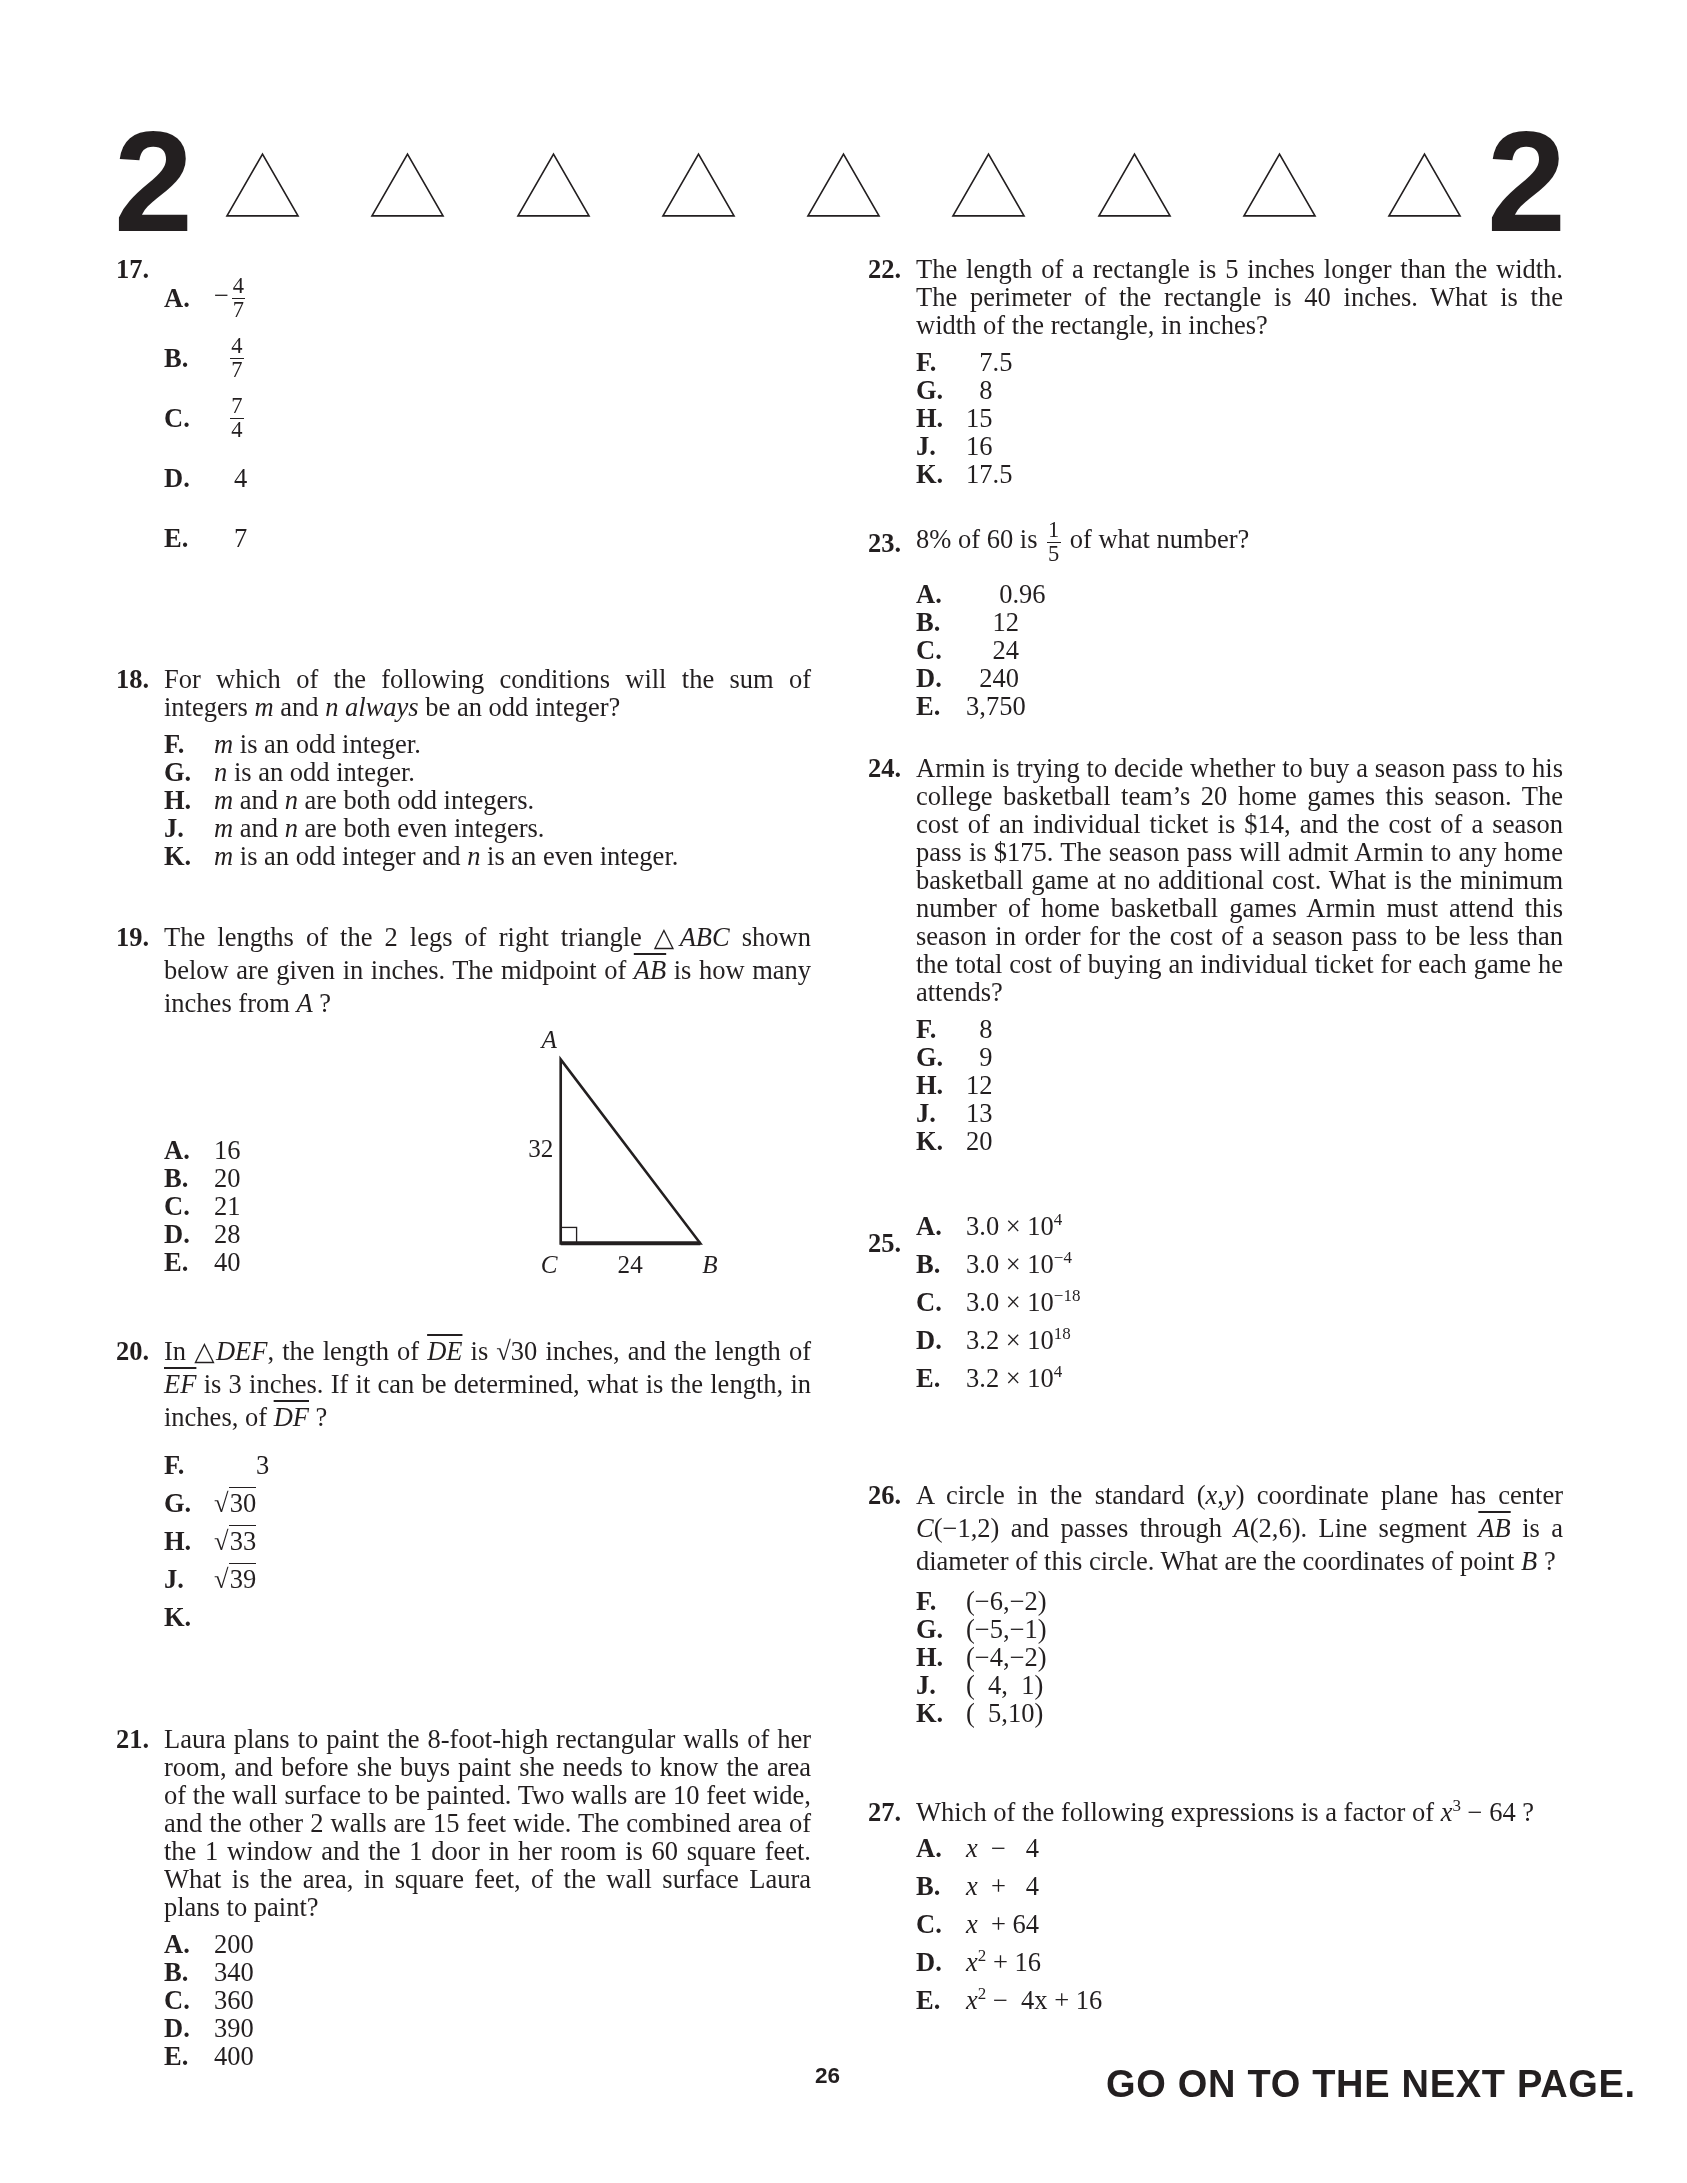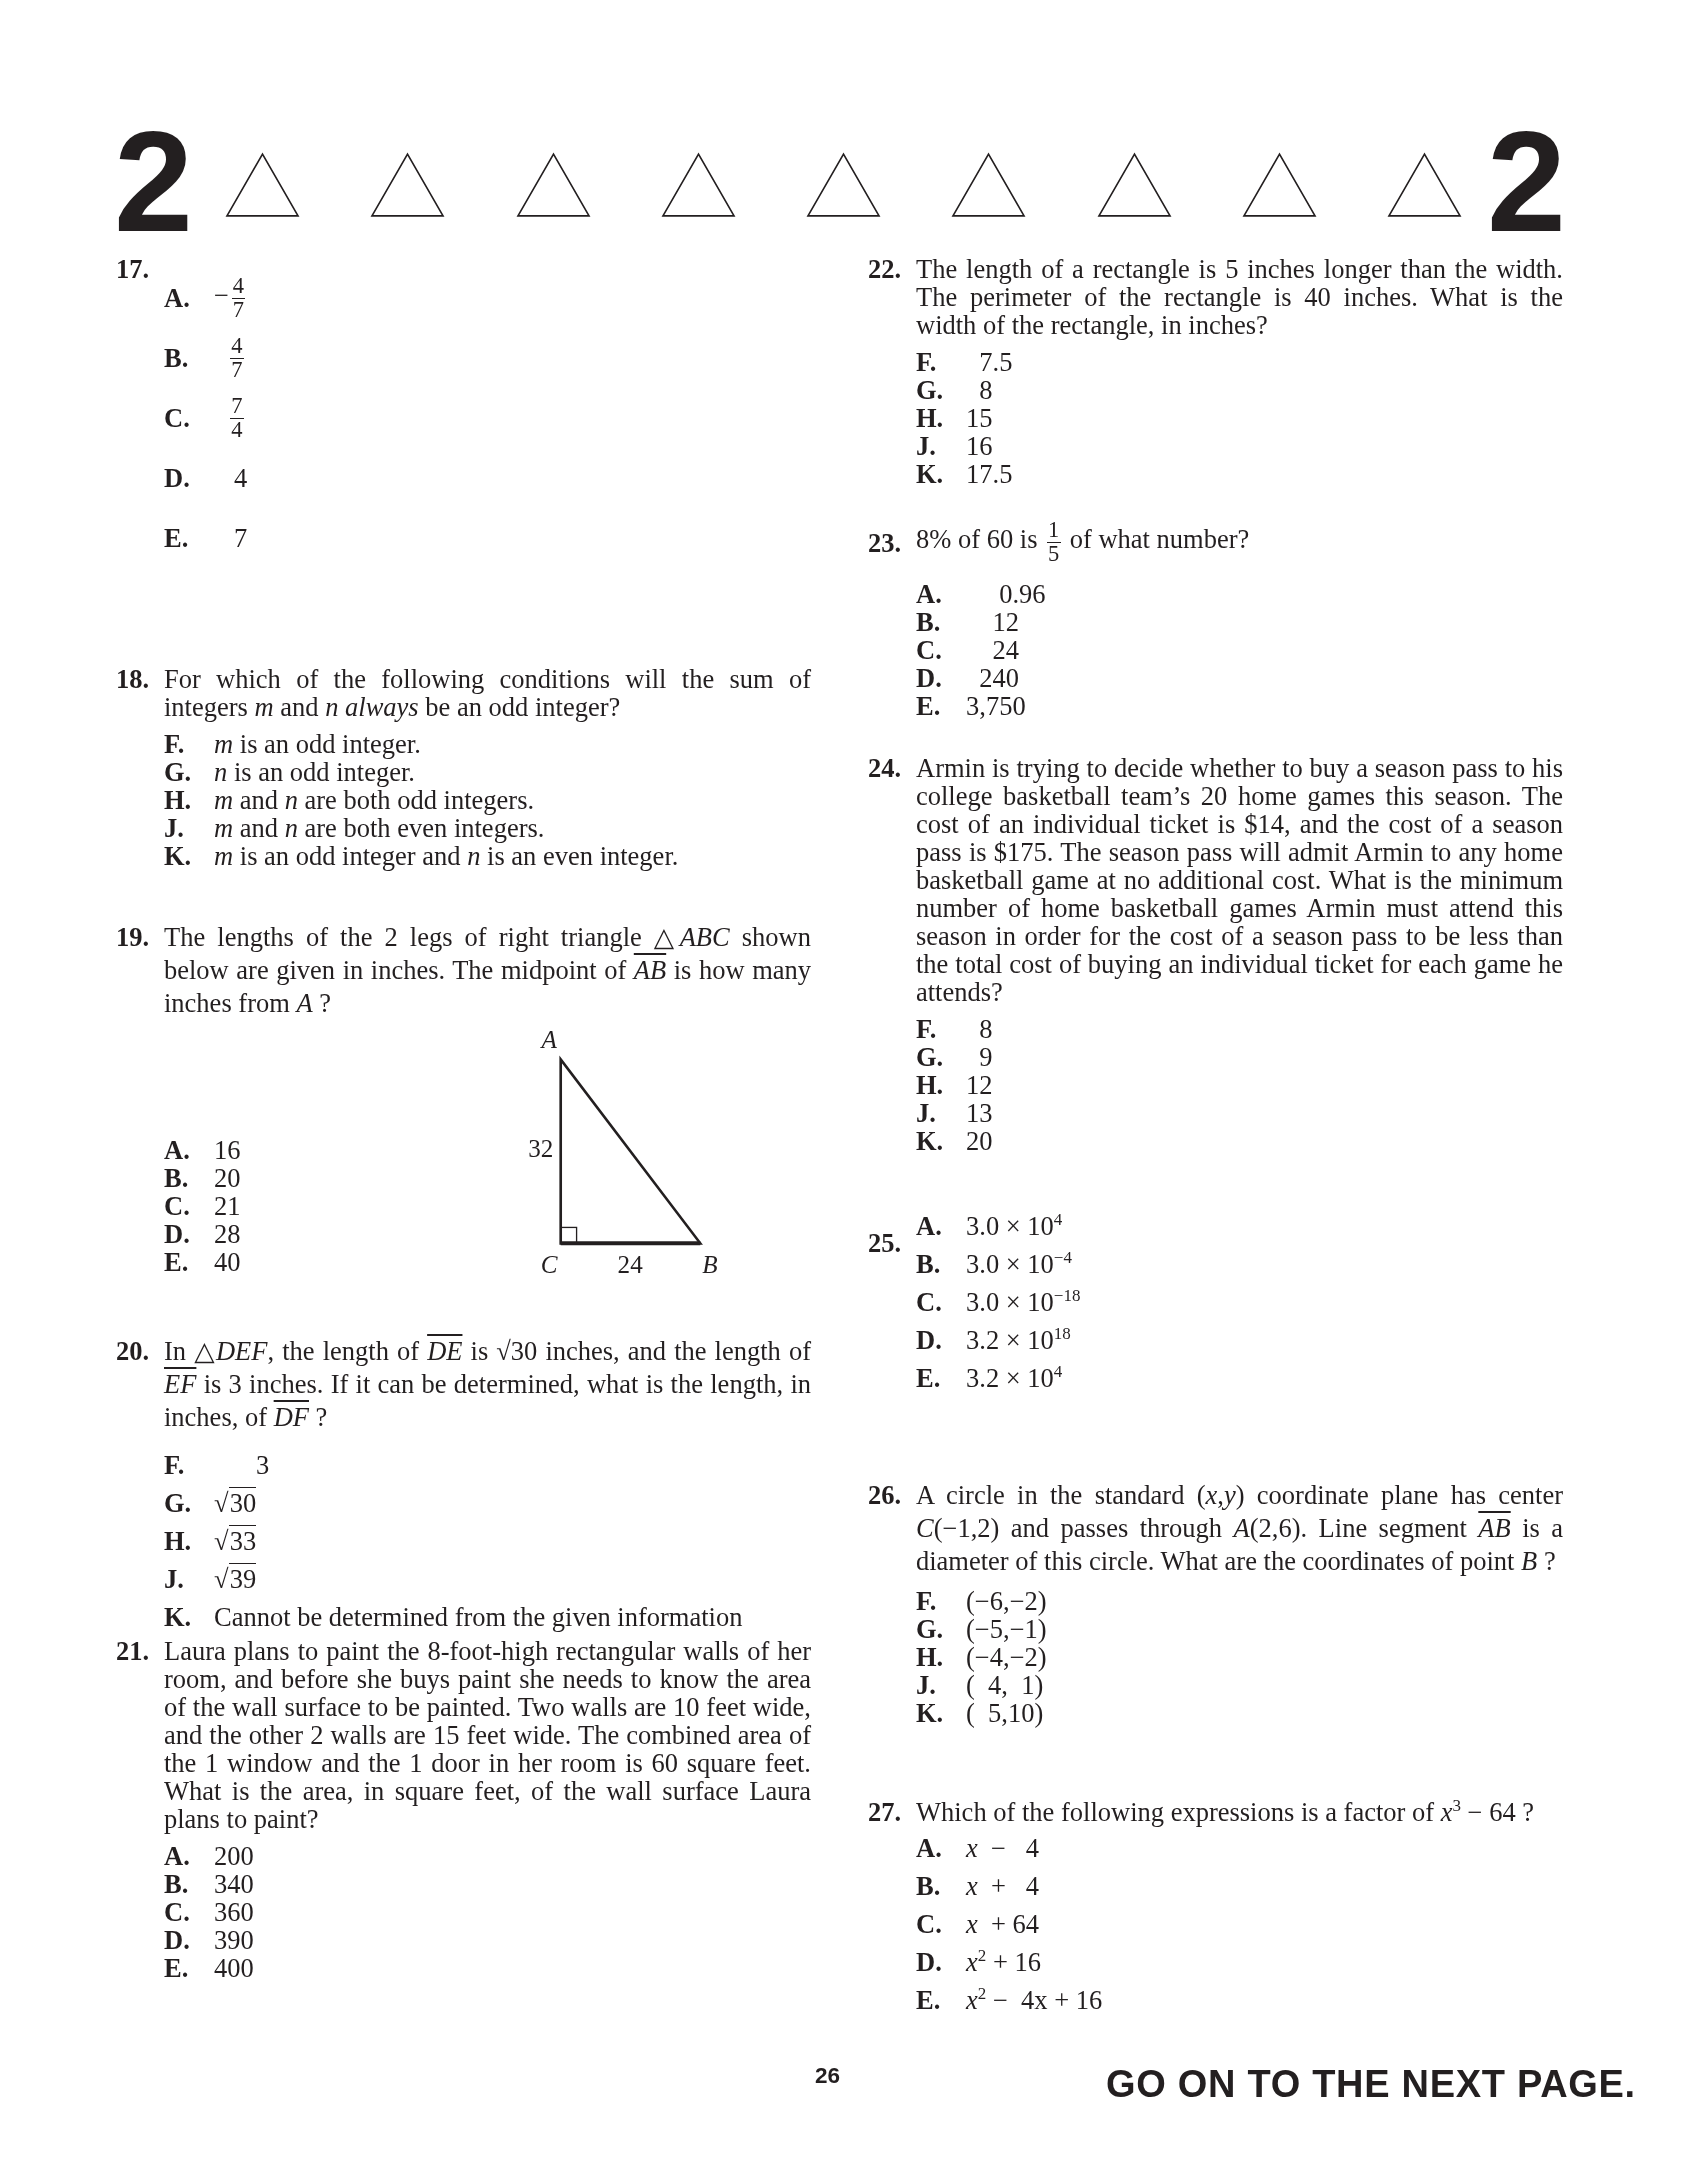--- a/index.html
+++ b/index.html
@@ -182,26 +182,25 @@
       <div class="opt">
           <span class="lbl">H.</span>
           <span class="val sqrt">√<span class="rad">33</span></span>
         </div>
       <div class="opt">
           <span class="lbl">J.</span>
           <span class="val sqrt">√<span class="rad">39</span></span>
         </div>
       <div class="opt">
           <span class="lbl">K.</span>
-          <span class="val">Cannot be determined from the given information</span>
-        </div>
-    </div>
-  </div>
-
-  <div class="q" style="top:1637px">
+        </div>
+    </div>
+  </div>
+
+  <div class="q" style="top:1725px">
     <span class="qnum">21.</span>
     <div class="qtext">Laura plans to paint the 8-foot-high rectangular walls of her room, and before she buys paint she needs to know the area of the wall surface to be painted. Two walls are 10 feet wide, and the other 2 walls are 15 feet wide. The combined area of the 1 window and the 1 door in her room is 60 square feet. What is the area, in square feet, of the wall surface Laura plans to paint?</div>
     <div class="opts">
       <div class="opt">
           <span class="lbl">A.</span>
           <span class="val">200</span>
         </div>
       <div class="opt">
           <span class="lbl">B.</span>
           <span class="val">340</span>

